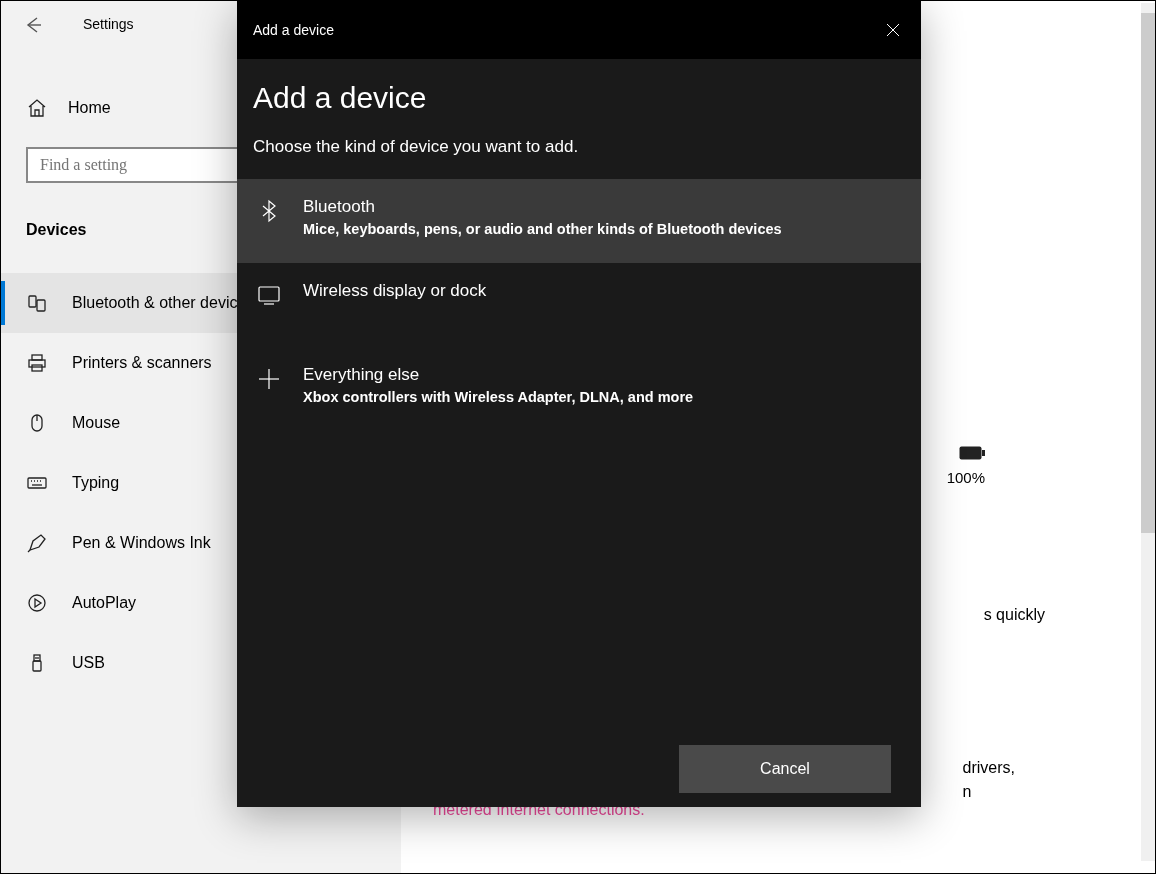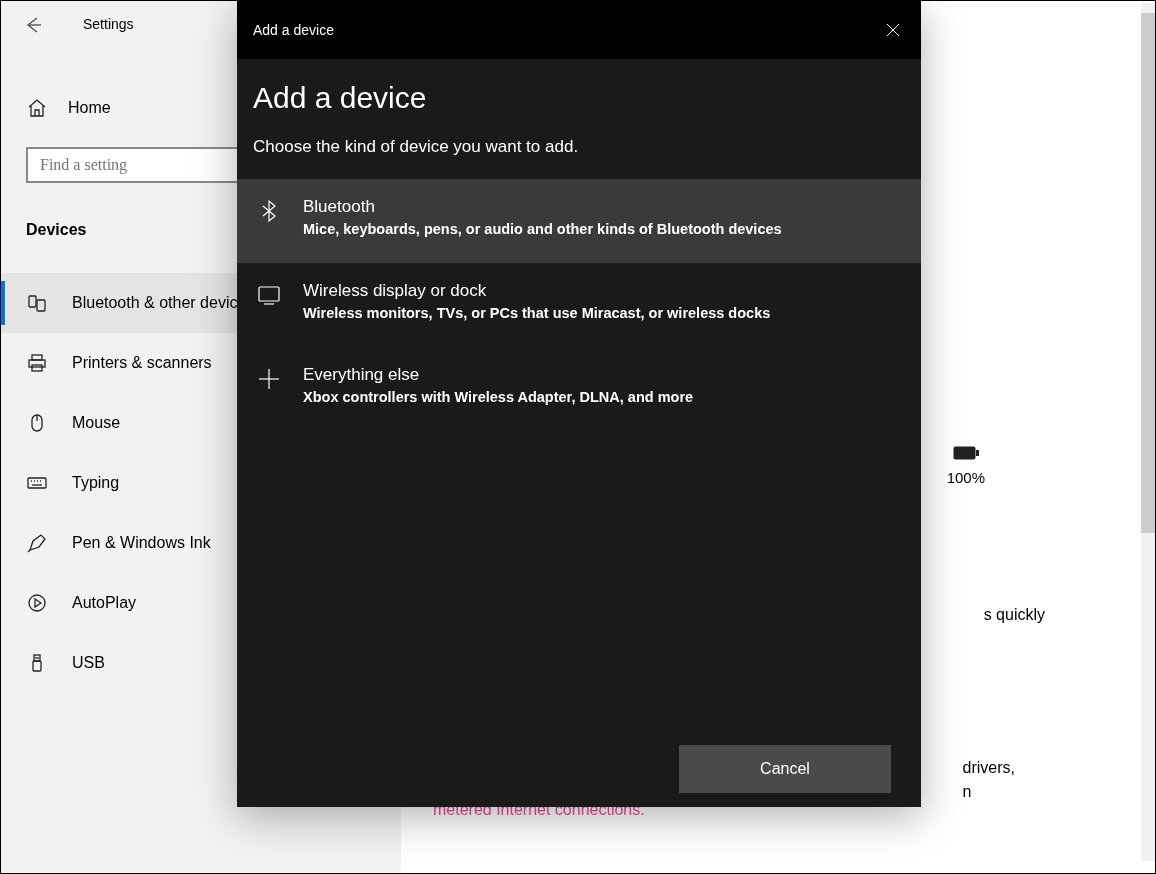--- a/index.html
+++ b/index.html
@@ -21,21 +21,21 @@
   .category-title { margin:38px 0 0 25px; font-size:16px; font-weight:700;}
   .nav { margin-top:34px; }
   .nav-item { display:flex; align-items:center; height:60px; padding-left:25px; gap:24px; font-size:16px; position:relative;}
   .nav-item.selected::before { content:""; position:absolute; left:0; top:8px; bottom:8px; width:4px; background:#0078d4;}
   .nav-item.selected { background:#e4e4e4; }
   .nav-icon { width:22px; height:22px; display:flex; align-items:center; justify-content:center; }
   .nav-icon svg { width:20px; height:20px; stroke:#222; fill:none; stroke-width:1.3; }
 
   
   .main { position:absolute; left:400px; right:10px; top:0; bottom:0; background:#fff; padding:40px 32px; overflow:hidden;}
-  .battery-block { position:absolute; right:160px; top:445px; text-align:center; font-size:15px;}
+  .battery-block { position:absolute; right:160px; top:445px; text-align:right; font-size:15px;}
   .snippet1 { position:absolute; right:100px; top:605px; font-size:16px;}
   .snippet2 { position:absolute; right:130px; top:755px; font-size:16px; line-height:1.5; text-align:left;}
   .snippet3 { position:absolute; left:32px; top:800px; font-size:16px; color:#ec4899;}
   
   .scrollbar { position:absolute; right:0; top:2px; bottom:12px; width:14px; background:#f0f0f0; }
   .thumb { position:absolute; top:10px; width:14px; height:520px; background:#ccc;}
 
   
   .overlay { position:absolute; left:236px; top:0; width:684px; height:806px; background:#1a1a1a; color:#fff; z-index:5; box-shadow:0 10px 40px rgba(0,0,0,.3);}
   .modal-title-bar { height:58px; background:#000; display:flex; align-items:center; padding:0 16px; font-size:14px; position:relative;}
@@ -221,21 +221,20 @@
       </div>
       <div class="option">
         <div class="option-icon">
           <svg viewBox="0 0 24 24">
               <rect x="2" y="4" width="20" height="14" rx="1"></rect>
               <line x1="7" y1="21" x2="17" y2="21"></line>
             </svg>
         </div>
         <div>
           <div class="option-title">Wireless display or dock</div>
-          <div class="option-desc">Wireless monitors, TVs, or PCs that use Miracast, or wireless docks</div>
         </div>
       </div>
       <div class="option">
         <div class="option-icon">
           <svg viewBox="0 0 24 24">
               <line x1="12" y1="2" x2="12" y2="22"></line>
               <line x1="2" y1="12" x2="22" y2="12"></line>
             </svg>
         </div>
         <div>

